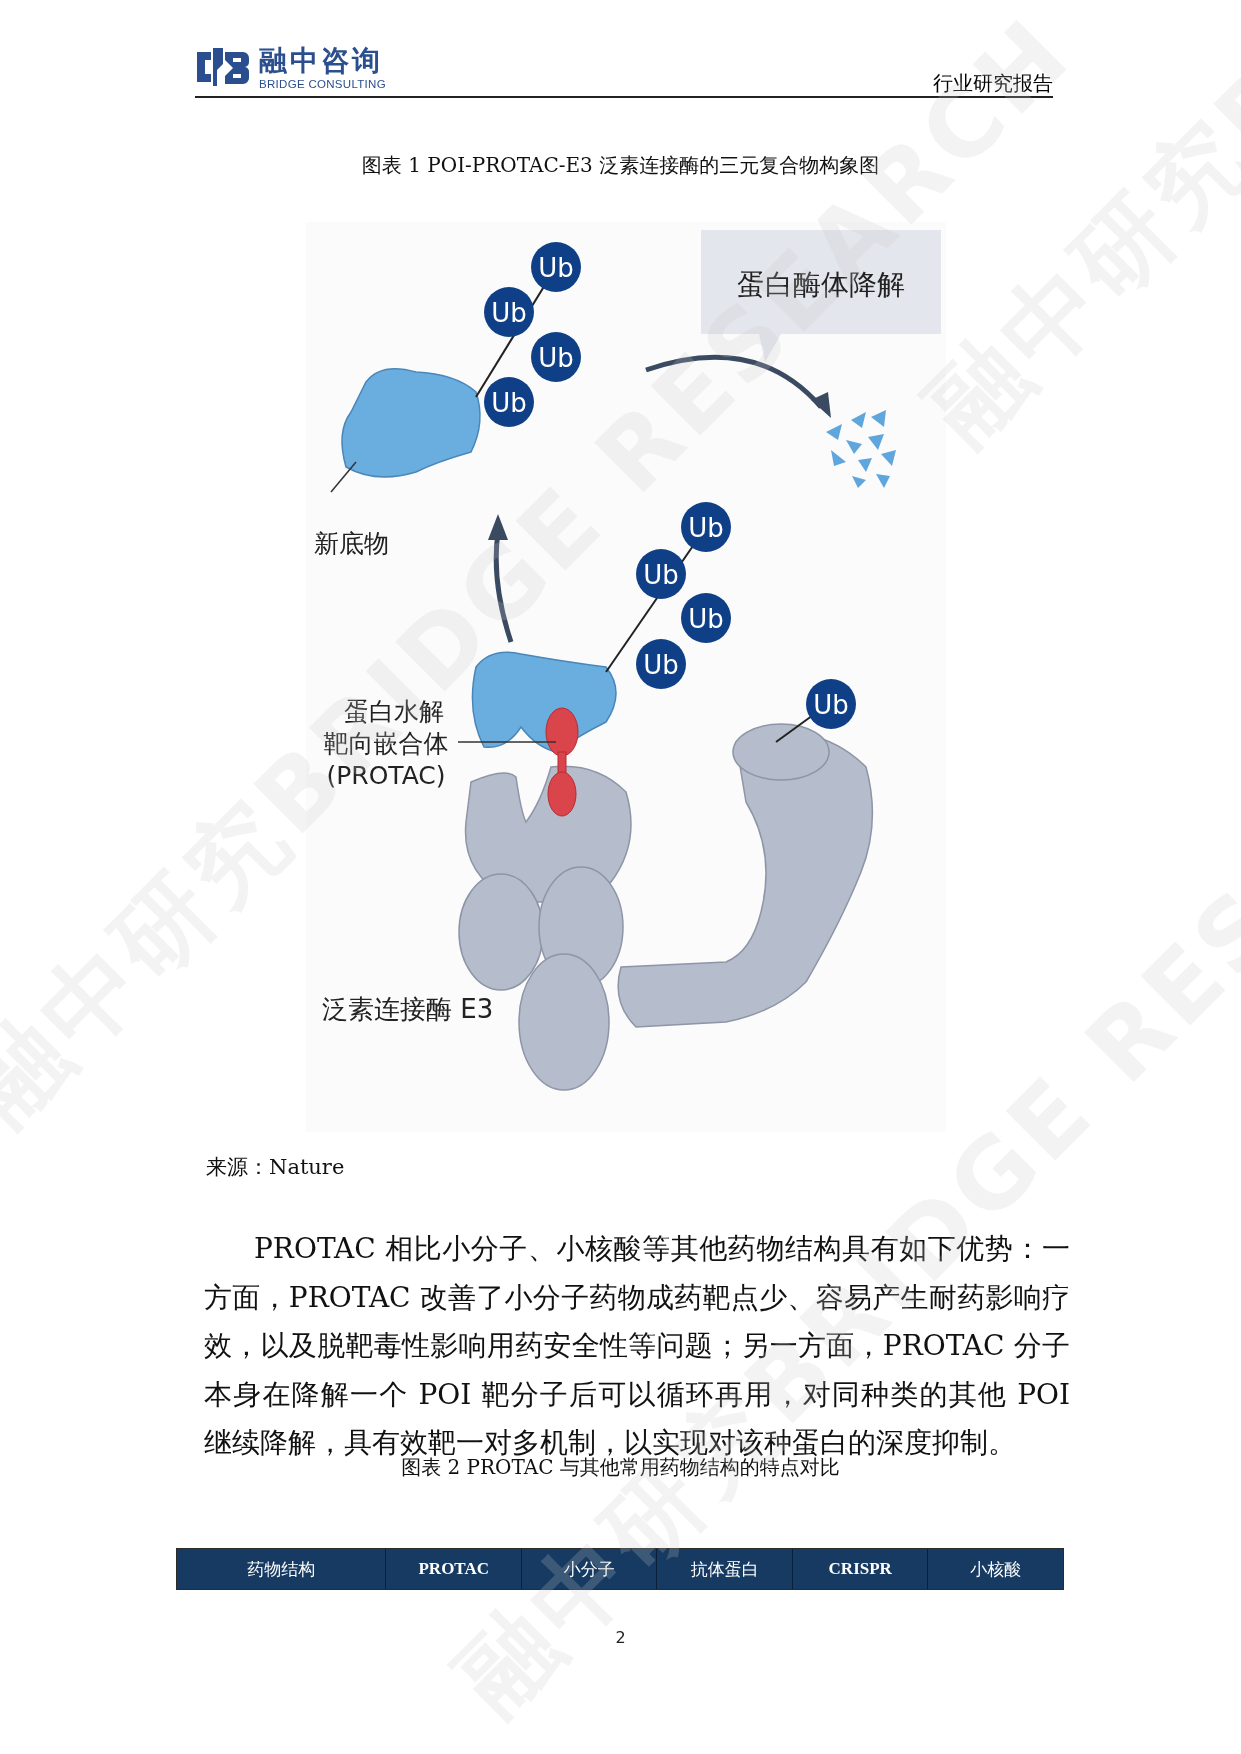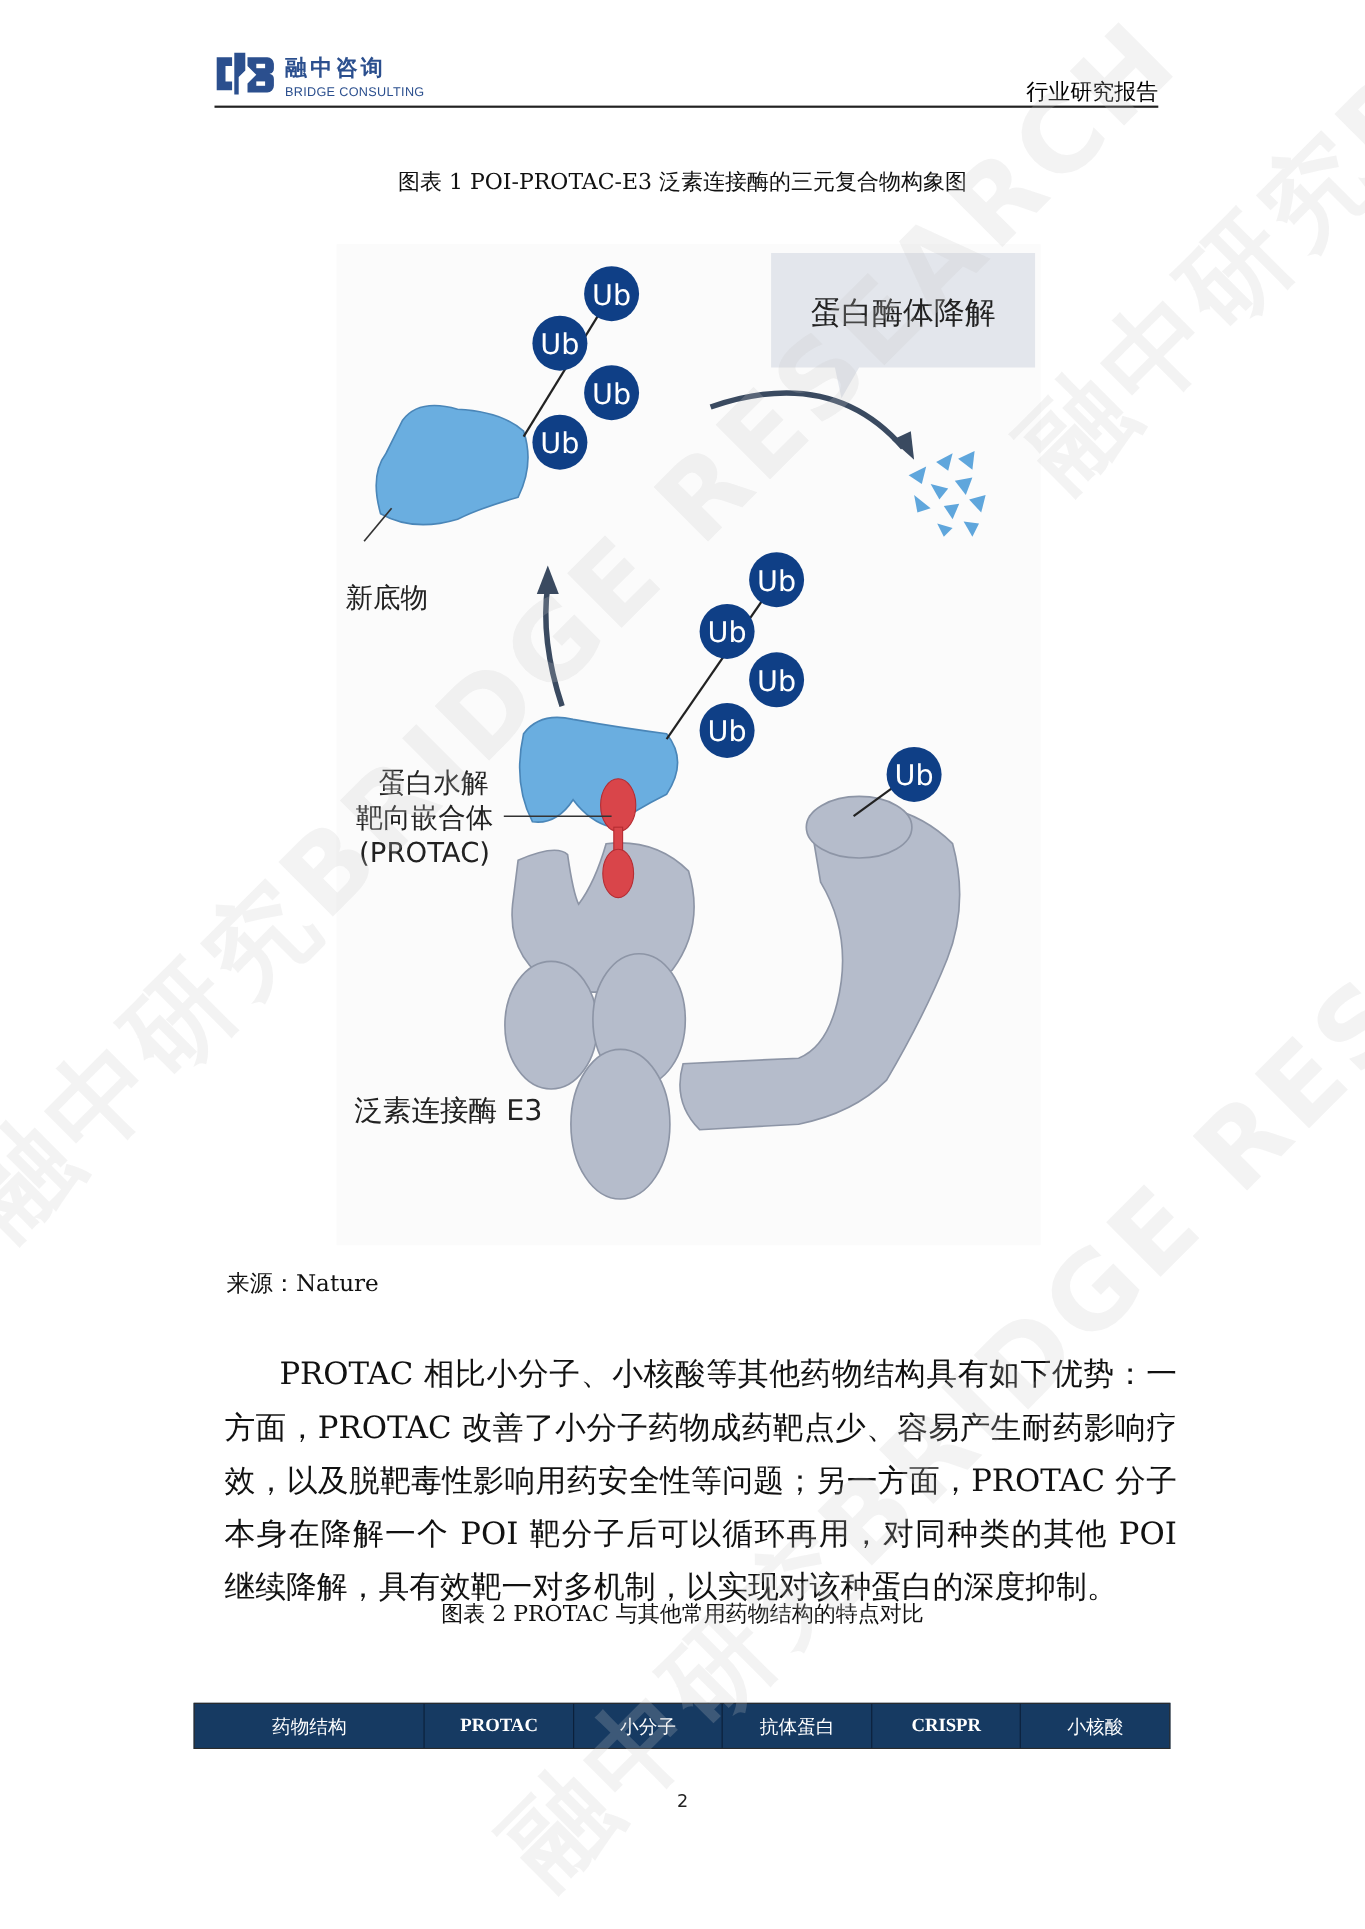--- a/index.html
+++ b/index.html
@@ -11,21 +11,21 @@
   .wm {
     position: absolute; font-family: "DejaVu Sans", sans-serif; font-size: 96px; font-weight: bold;
     color: rgba(200,200,200,0.22); white-space: nowrap; transform-origin: left top;
     letter-spacing: 6px;
   }
   
   .header { position: absolute; left: 195px; top: 42px; width: 858px; height: 56px; }
   .logo { position: absolute; left: 0; top: 4px; display: flex; align-items: flex-start; }
   .logo-mark { width: 56px; height: 42px; }
   .logo-text { margin-left: 8px; }
-  .logo-cn { font-family: "DejaVu Sans", sans-serif; font-weight: bold; font-size: 20px; color: #2b4f8e; letter-spacing: 3px; line-height: 30px; }
+  .logo-cn { font-family: "DejaVu Sans", sans-serif; font-weight: bold; font-size: 28px; color: #2b4f8e; letter-spacing: 3px; line-height: 30px; }
   .logo-en { font-family: "Liberation Sans", sans-serif; font-size: 11.5px; color: #2b4f8e; letter-spacing: 0.3px; line-height: 14px; margin-top: 1px; text-align: center; }
   .header-right { position: absolute; right: 0; top: 28px; font-family: "DejaVu Sans", sans-serif; font-size: 20px; color: #000000; }
   .header-rule { position: absolute; left: 0; top: 54px; width: 858px; height: 2px; background: #222; }
 
   .caption { position: absolute; left: 0; width: 1241px; text-align: center; font-size: 20px; color: #111; }
   .figure { position: absolute; left: 306px; top: 222px; width: 640px; height: 910px; background: #fbfbfb; }
   .fig-text { font-family: "DejaVu Sans", sans-serif; fill: #222; }
   .source { position: absolute; left: 190px; top: 1153px; font-size: 21px; margin-left: 16px; }
   .para { position: absolute; left: 204px; top: 1225px; width: 866px; font-size: 28px; line-height: 48.5px; text-align: justify; }
   .para .indent { display: inline-block; width: 50px; }

